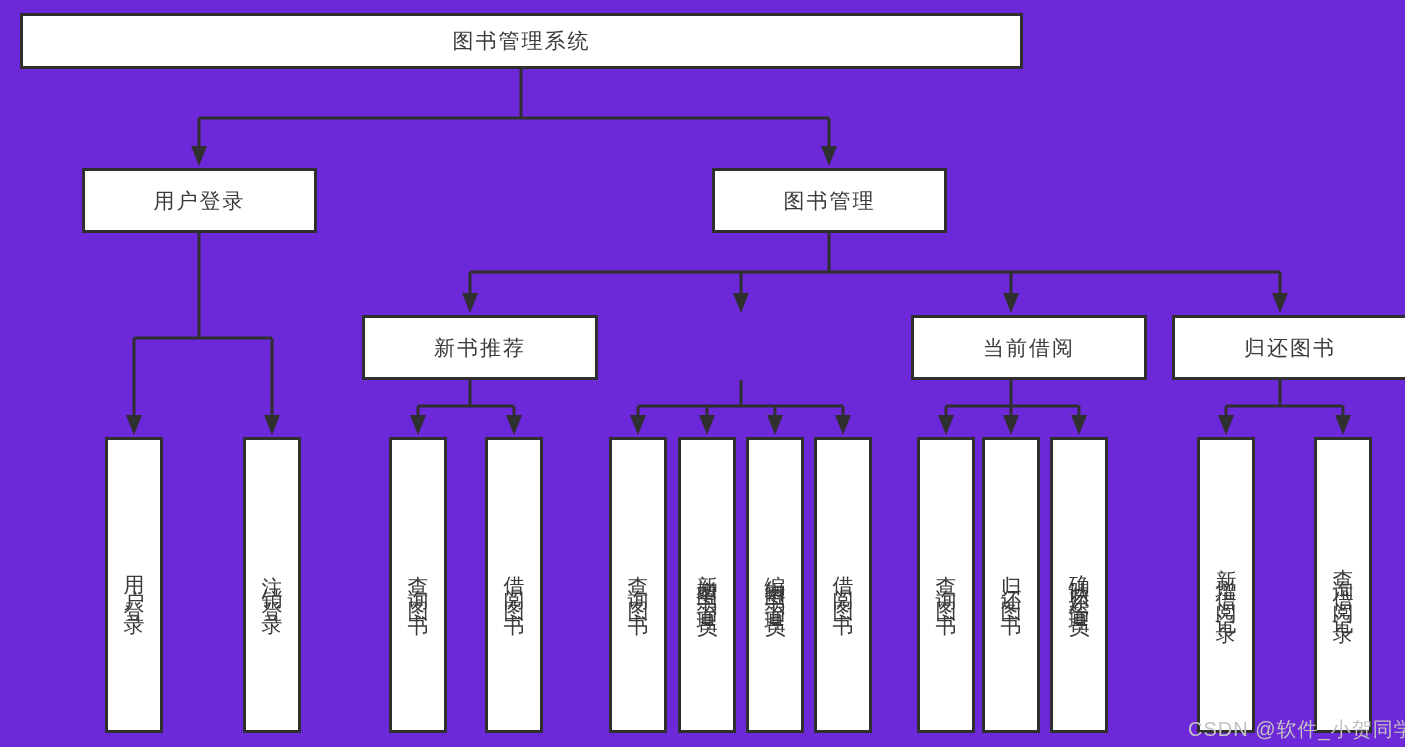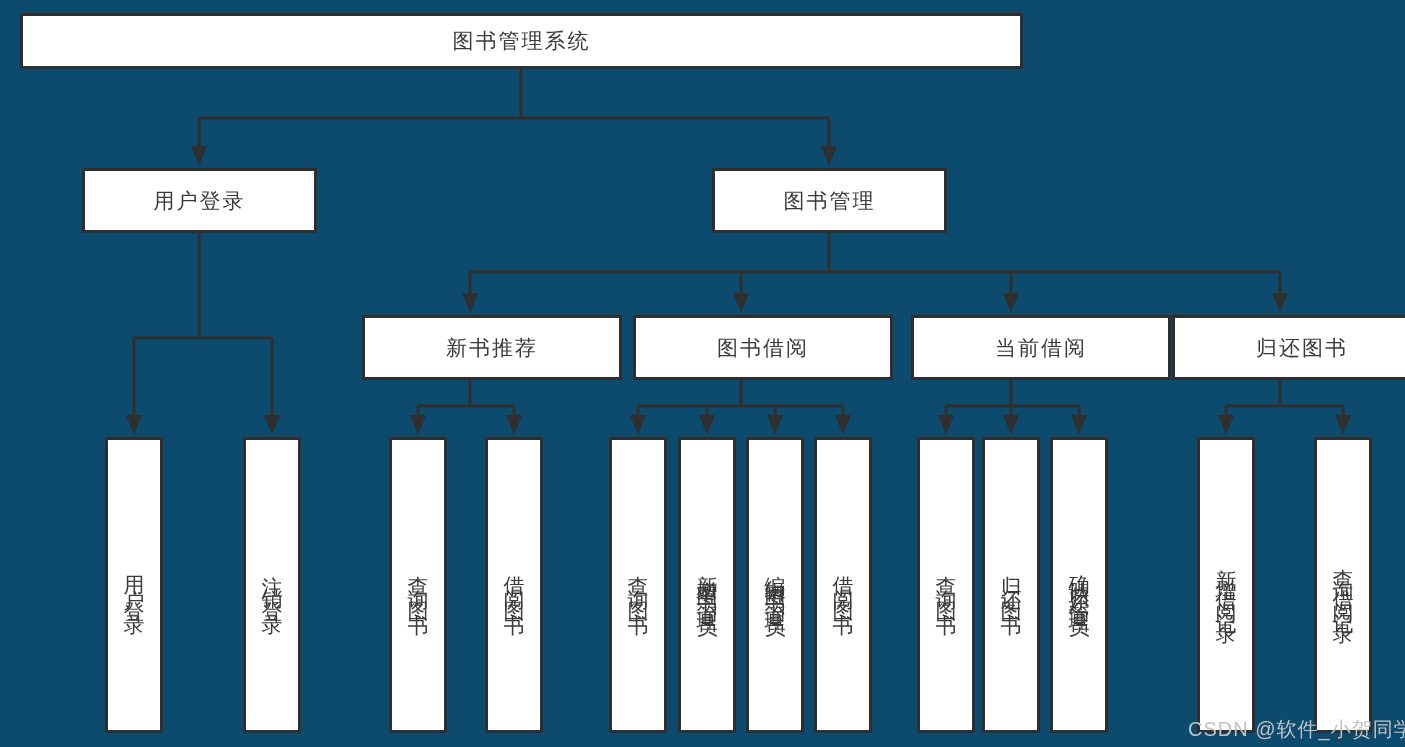--- a/index.html
+++ b/index.html
@@ -1,37 +1,37 @@
 <!DOCTYPE html>
 <html><head>
 <meta charset="utf-8">
 <style>
   html,body{margin:0;padding:0;background:#ffffff;}
   body{font-family:"Liberation Sans","DejaVu Sans",sans-serif;}
-  #stage{position:relative;width:1405px;height:747px;background:#0c4a6e;overflow:hidden;}
+  #stage{position:relative;width:1405px;height:747px;background:#6d28d9;overflow:hidden;}
   .node{
     position:absolute;
     box-sizing:border-box;
     background:#ffffff;
     border:3px solid #2f2f2f;
     display:flex;
     align-items:center;
     justify-content:center;
     color:#3a3a3a;
     z-index:2;
   }
   .node .lbl{
     font-size:21px;
     letter-spacing:2px;
     white-space:nowrap;
     color:#3a3a3a;
   }
   .root{left:20px;top:13px;width:1003px;height:56px;}
   .l2{top:168px;width:235px;height:65px;}
-  .l3{top:315px;width:260px;height:65px;}
+  .l3{top:315px;width:236px;height:65px;}
   .leaf{top:437px;width:58px;height:296px;}
   .leaf .lbl{
     writing-mode:vertical-lr;
     text-orientation:mixed;
     font-size:21px;
     letter-spacing:13px;
     white-space:nowrap;
   }
   .leaf .lbl.tight{letter-spacing:6px;}
   .leaf .lbl.med{letter-spacing:11px;}
@@ -92,23 +92,20 @@
   <div class="node l2" style="left:82px;">
     <span class="lbl">用户登录</span>
   </div>
   <div class="node l2" style="left:712px;">
     <span class="lbl">图书管理</span>
   </div>
 
   <div class="node l3" style="left:362px;">
     <span class="lbl">新书推荐</span>
   </div>
-  <div class="node l3" style="left:633px;">
-    <span class="lbl">图书借阅</span>
-  </div>
   <div class="node l3" style="left:903px;margin-left:8px;">
     <span class="lbl">当前借阅</span>
   </div>
   <div class="node l3" style="left:1172px;">
     <span class="lbl">归还图书</span>
   </div>
 
   <div class="node leaf" style="left:105px;">
     <span class="lbl">用户登录</span>
   </div>

